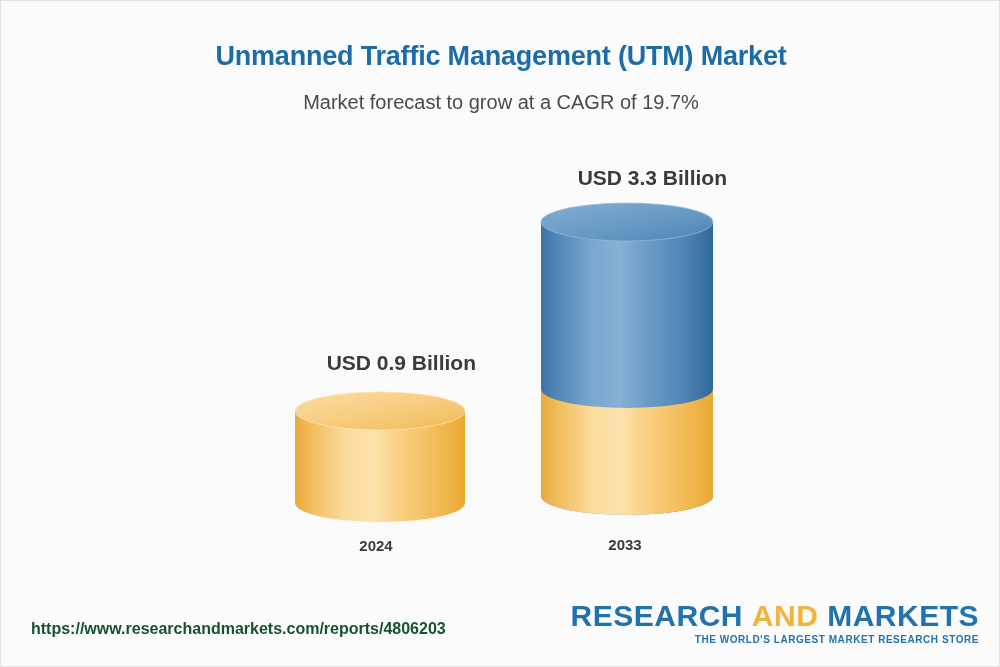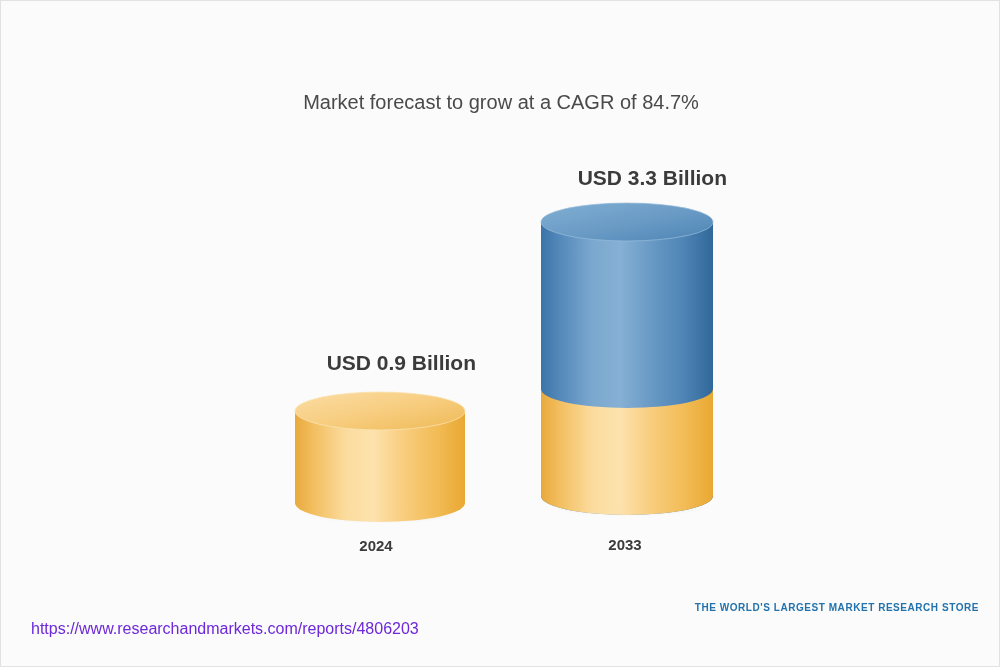--- a/index.html
+++ b/index.html
@@ -82,21 +82,22 @@
     letter-spacing:0.55px;
     margin-top:2px;
     white-space:nowrap;
   }
 </style>
 </head>
 <body>
 
 <div id="canvas">
 
-  <div id="chart-subtitle">Market forecast to grow at a CAGR of 84.7%</div>
+  <div id="chart-title">Unmanned Traffic Management (UTM) Market</div>
+  <div id="chart-subtitle">Market forecast to grow at a CAGR of 19.7%</div>
 
   <div id="plot-area">
 
     <div class="bar-group" style="left:275px; top:350px; width:200px;">
 
       <div class="value-label" style="top:0px;">USD 0.9 Billion</div>
 
       <div class="cylinder" style="left:14px; top:40px;">
         <svg width="180" height="132" viewBox="0 0 180 132">
           <defs>
@@ -187,21 +188,24 @@
         </svg>
       </div>
 
       <div class="category-label" style="top:370px;">2033</div>
     </div>
 
   </div>
 
   <div id="footer">
 
-    <a id="source-url" href="#" style="text-decoration:none; color:#6d28d9;">https://www.researchandmarkets.com/reports/4806203</a>
+    <a id="source-url" href="#" style="text-decoration:none; color:#14532d;font-weight:bold;">https://www.researchandmarkets.com/reports/4806203</a>
 
     <div id="brand-logo">
+      <div id="brand-wordmark">
+        <span class="brand-blue">RESEARCH</span><span>&nbsp;</span><span class="brand-amber">AND</span><span>&nbsp;</span><span class="brand-blue">MARKETS</span>
+      </div>
       <div id="brand-tagline">THE WORLD'S LARGEST MARKET RESEARCH STORE</div>
     </div>
 
   </div>
 
 </div>
 
 </body></html>

